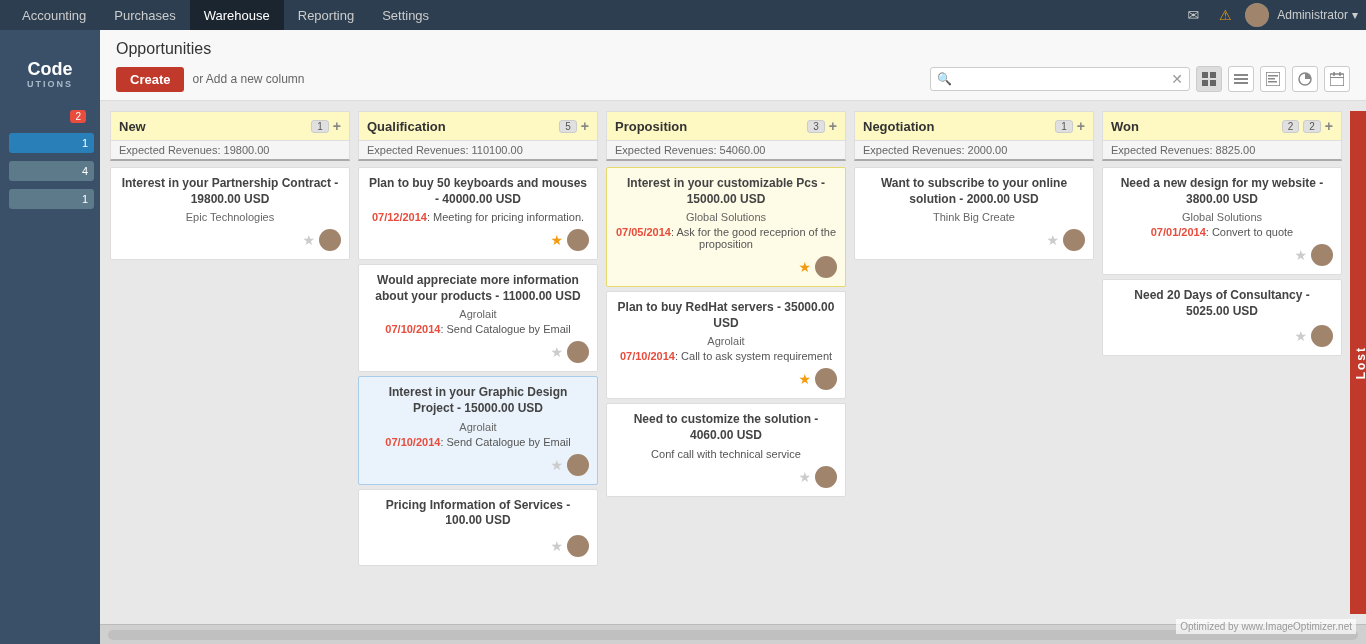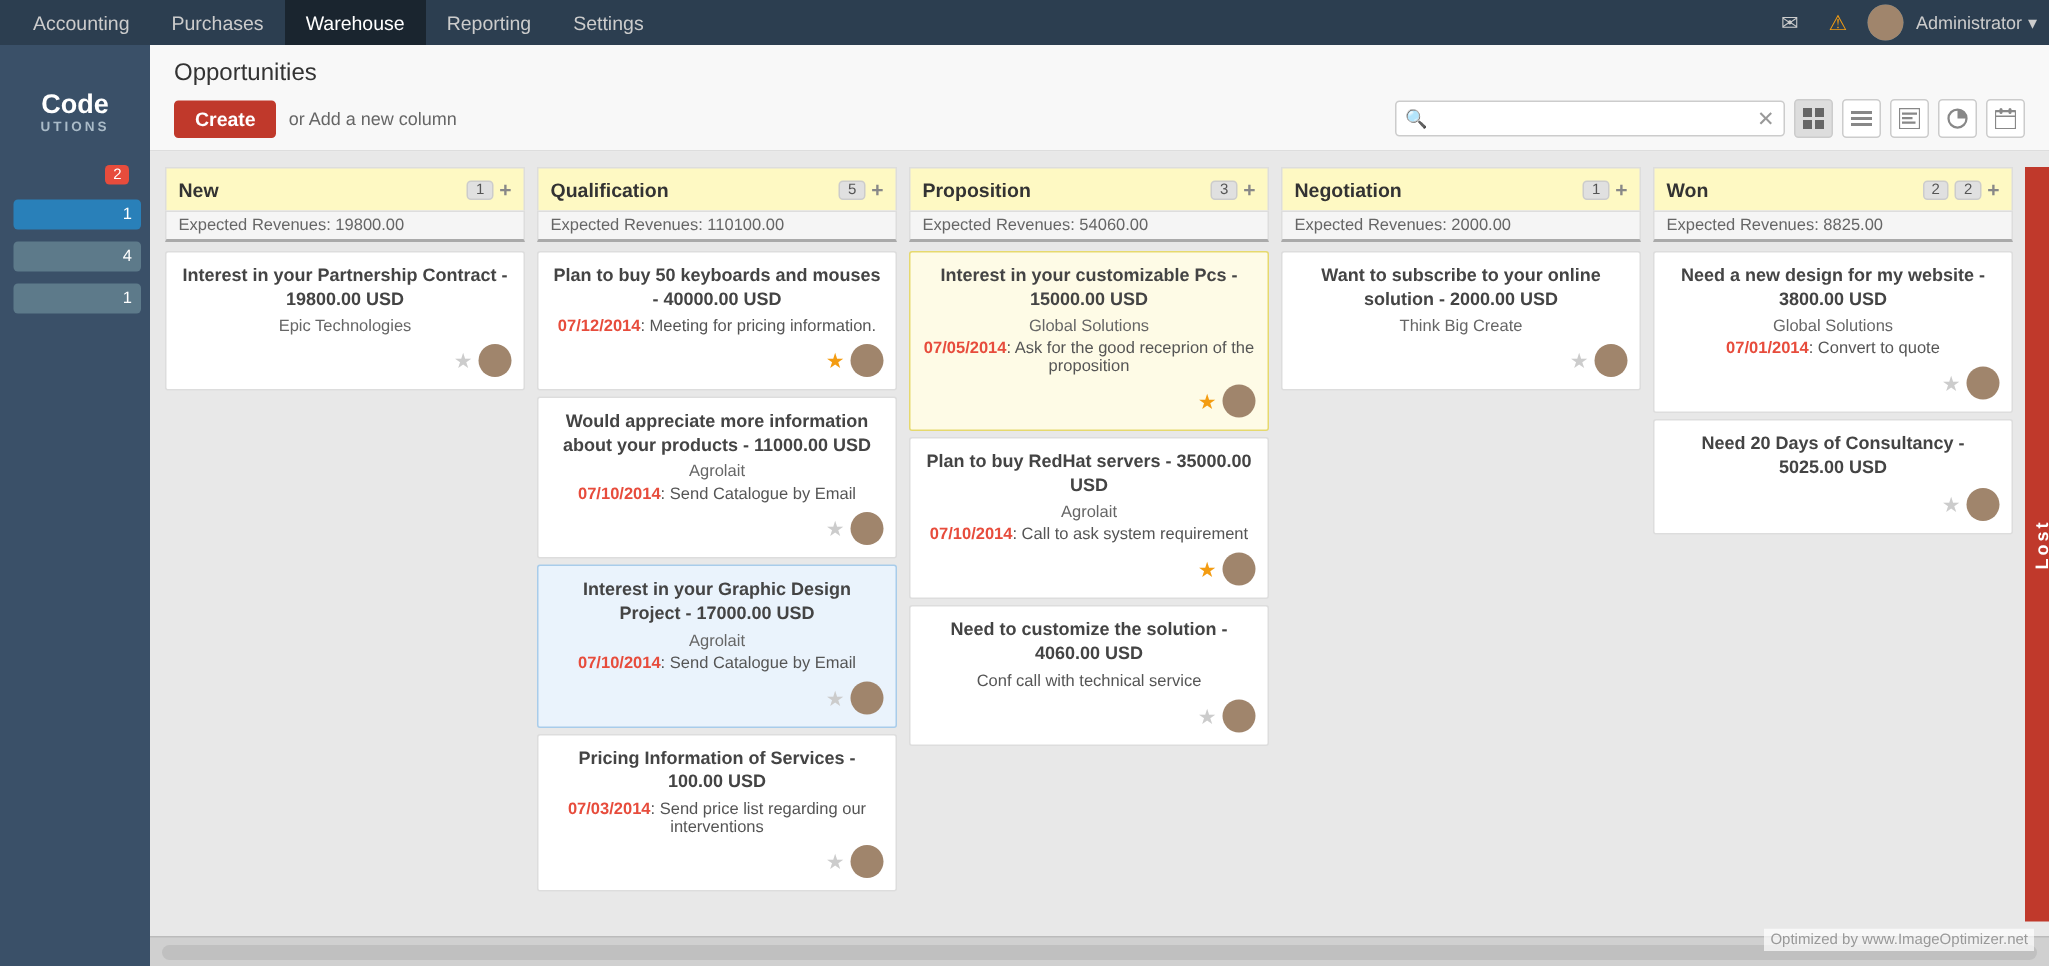--- a/index.html
+++ b/index.html
@@ -422,31 +422,30 @@
             <div class="kanban-card">
               <div class="card-title">Would appreciate more information about your products - 11000.00 USD</div>
               <div class="card-company">Agrolait</div>
               <div style="font-size: 11px;"><span class="card-date">07/10/2014</span><span class="card-note">: Send Catalogue by Email</span></div>
               <div class="card-footer">
                 <span class="star-icon">★</span>
                 <div class="card-avatar"></div>
               </div>
             </div>
             <div class="kanban-card blue-highlighted">
-              <div class="card-title">Interest in your Graphic Design Project - 17000.00 USD</div>
+              <div class="card-title">Interest in your Graphic Design Project - 15000.00 USD</div>
               <div class="card-company">Agrolait</div>
               <div style="font-size: 11px;"><span class="card-date">07/10/2014</span><span class="card-note">: Send Catalogue by Email</span></div>
               <div class="card-footer">
                 <span class="star-icon">★</span>
                 <div class="card-avatar"></div>
               </div>
             </div>
             <div class="kanban-card">
               <div class="card-title">Pricing Information of Services - 100.00 USD</div>
-              <div style="font-size: 11px;"><span class="card-date">07/03/2014</span><span class="card-note">: Send price list regarding our interventions</span></div>
               <div class="card-footer">
                 <span class="star-icon">★</span>
                 <div class="card-avatar"></div>
               </div>
             </div>
           </div>
         </div>
         <div class="kanban-col">
           <div class="col-header">
             <span class="col-title">Proposition</span>

